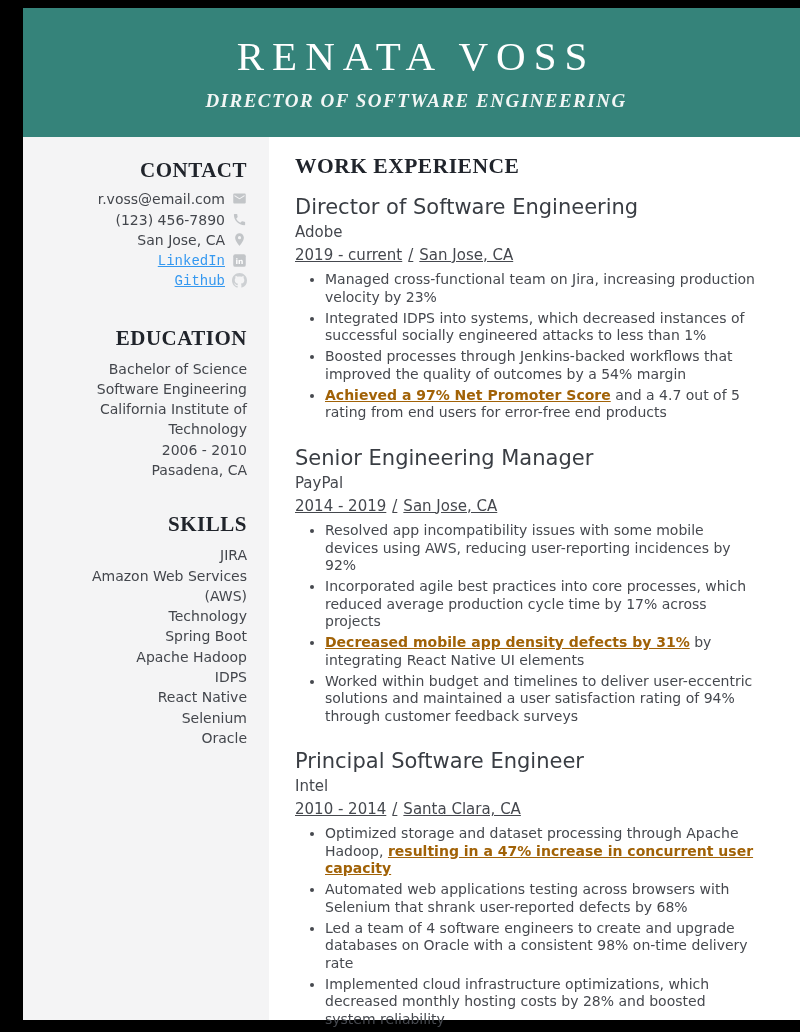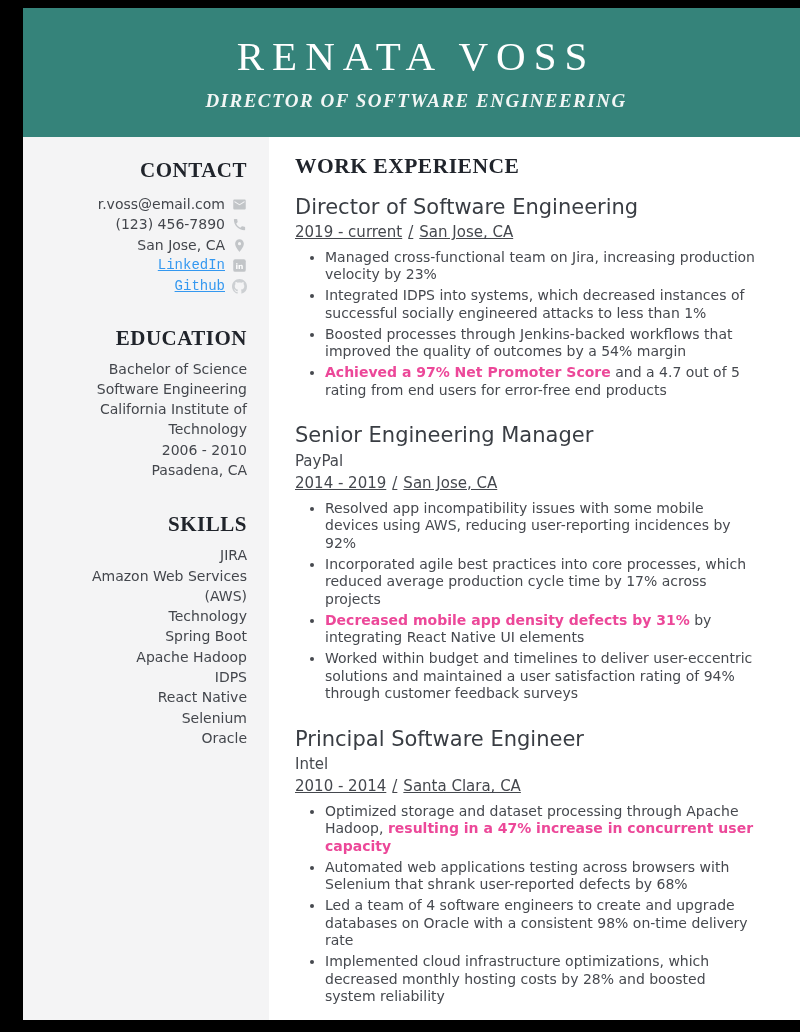--- a/index.html
+++ b/index.html
@@ -38,39 +38,39 @@
     padding:17px 38px 10px 26px; color:#46494f;
   }
   .side-h, .main-h {
     font-family:"Liberation Serif", serif; font-weight:700;
     color:#20242b; letter-spacing:.5px;
   }
   .side-h { font-size:21px; margin-bottom:8px; }
   .main-h { font-size:21.5px; margin-bottom:7px; }
   
   .c-row {
-    display:flex; justify-content:flex-end; align-items:flex-end;
+    display:flex; justify-content:flex-end; align-items:flex-start;
     gap:7px; height:20.5px; font-size:14px;
   }
   .c-row .lbl { white-space:nowrap; }
   .c-icon { width:15px; height:15px; flex:0 0 auto; display:block; }
   a.side-link { color:#3498f0; text-decoration:underline;font-family:Liberation Mono, monospace; }
   
   .side-section { margin-top:32px; }
   .side-lines { font-size:14px; line-height:1.45;text-align:right; }
   .side-lines div { margin:0; }
   
   .job { margin-top:15px; margin-bottom:23px; }
   .job-title { font-size:21px; font-weight:400; color:#393d43; line-height:1.25; }
   .job-company { font-size:15px; color:#45484e; margin-top:3px; line-height:1.3; }
   .job-meta { font-size:15px; color:#45484e; margin-top:3px; line-height:1.3;text-decoration:underline; }
   .job-meta .sep { padding:0 6px; color:#45484e; }
   ul.bullets { margin:6px 0 0 0; padding-left:30px; max-width:460px; }
   ul.bullets li { font-size:14px; line-height:1.25; margin-bottom:3.5px; color:#46494f; }
-  .em { font-weight:700; color:#ec4899; }
+  .em { font-weight:700; text-decoration:underline; color:#a16207; }
 </style>
 </head>
 <body>
 
 <div class="page">
 
   <div class="header">
     <div class="name">RENATA VOSS</div>
     <div class="role">DIRECTOR OF SOFTWARE ENGINEERING</div>
   </div>
@@ -144,20 +144,21 @@
             <div>Oracle</div>
           </div>
       </div>
     </div>
 
     <div class="main">
       <div class="main-h">WORK EXPERIENCE</div>
       <div id="jobs">
           <div class="job">
             <div class="job-title">Director of Software Engineering</div>
+            <div class="job-company">Adobe</div>
             <div class="job-meta"><span>2019 - current</span><span class="sep">/</span><span>San Jose, CA</span></div>
             <ul class="bullets">
               <li><span>Managed cross-functional team on Jira, increasing production velocity by 23%</span></li>
               <li><span>Integrated IDPS into systems, which decreased instances of successful socially engineered attacks to less than 1%</span></li>
               <li><span>Boosted processes through Jenkins-backed workflows that improved the quality of outcomes by a 54% margin</span></li>
               <li><span class="em">Achieved a 97% Net Promoter Score</span><span> and a 4.7 out of 5 rating from end users for error-free end products</span></li>
             </ul>
           </div>
           <div class="job">
             <div class="job-title">Senior Engineering Manager</div>

